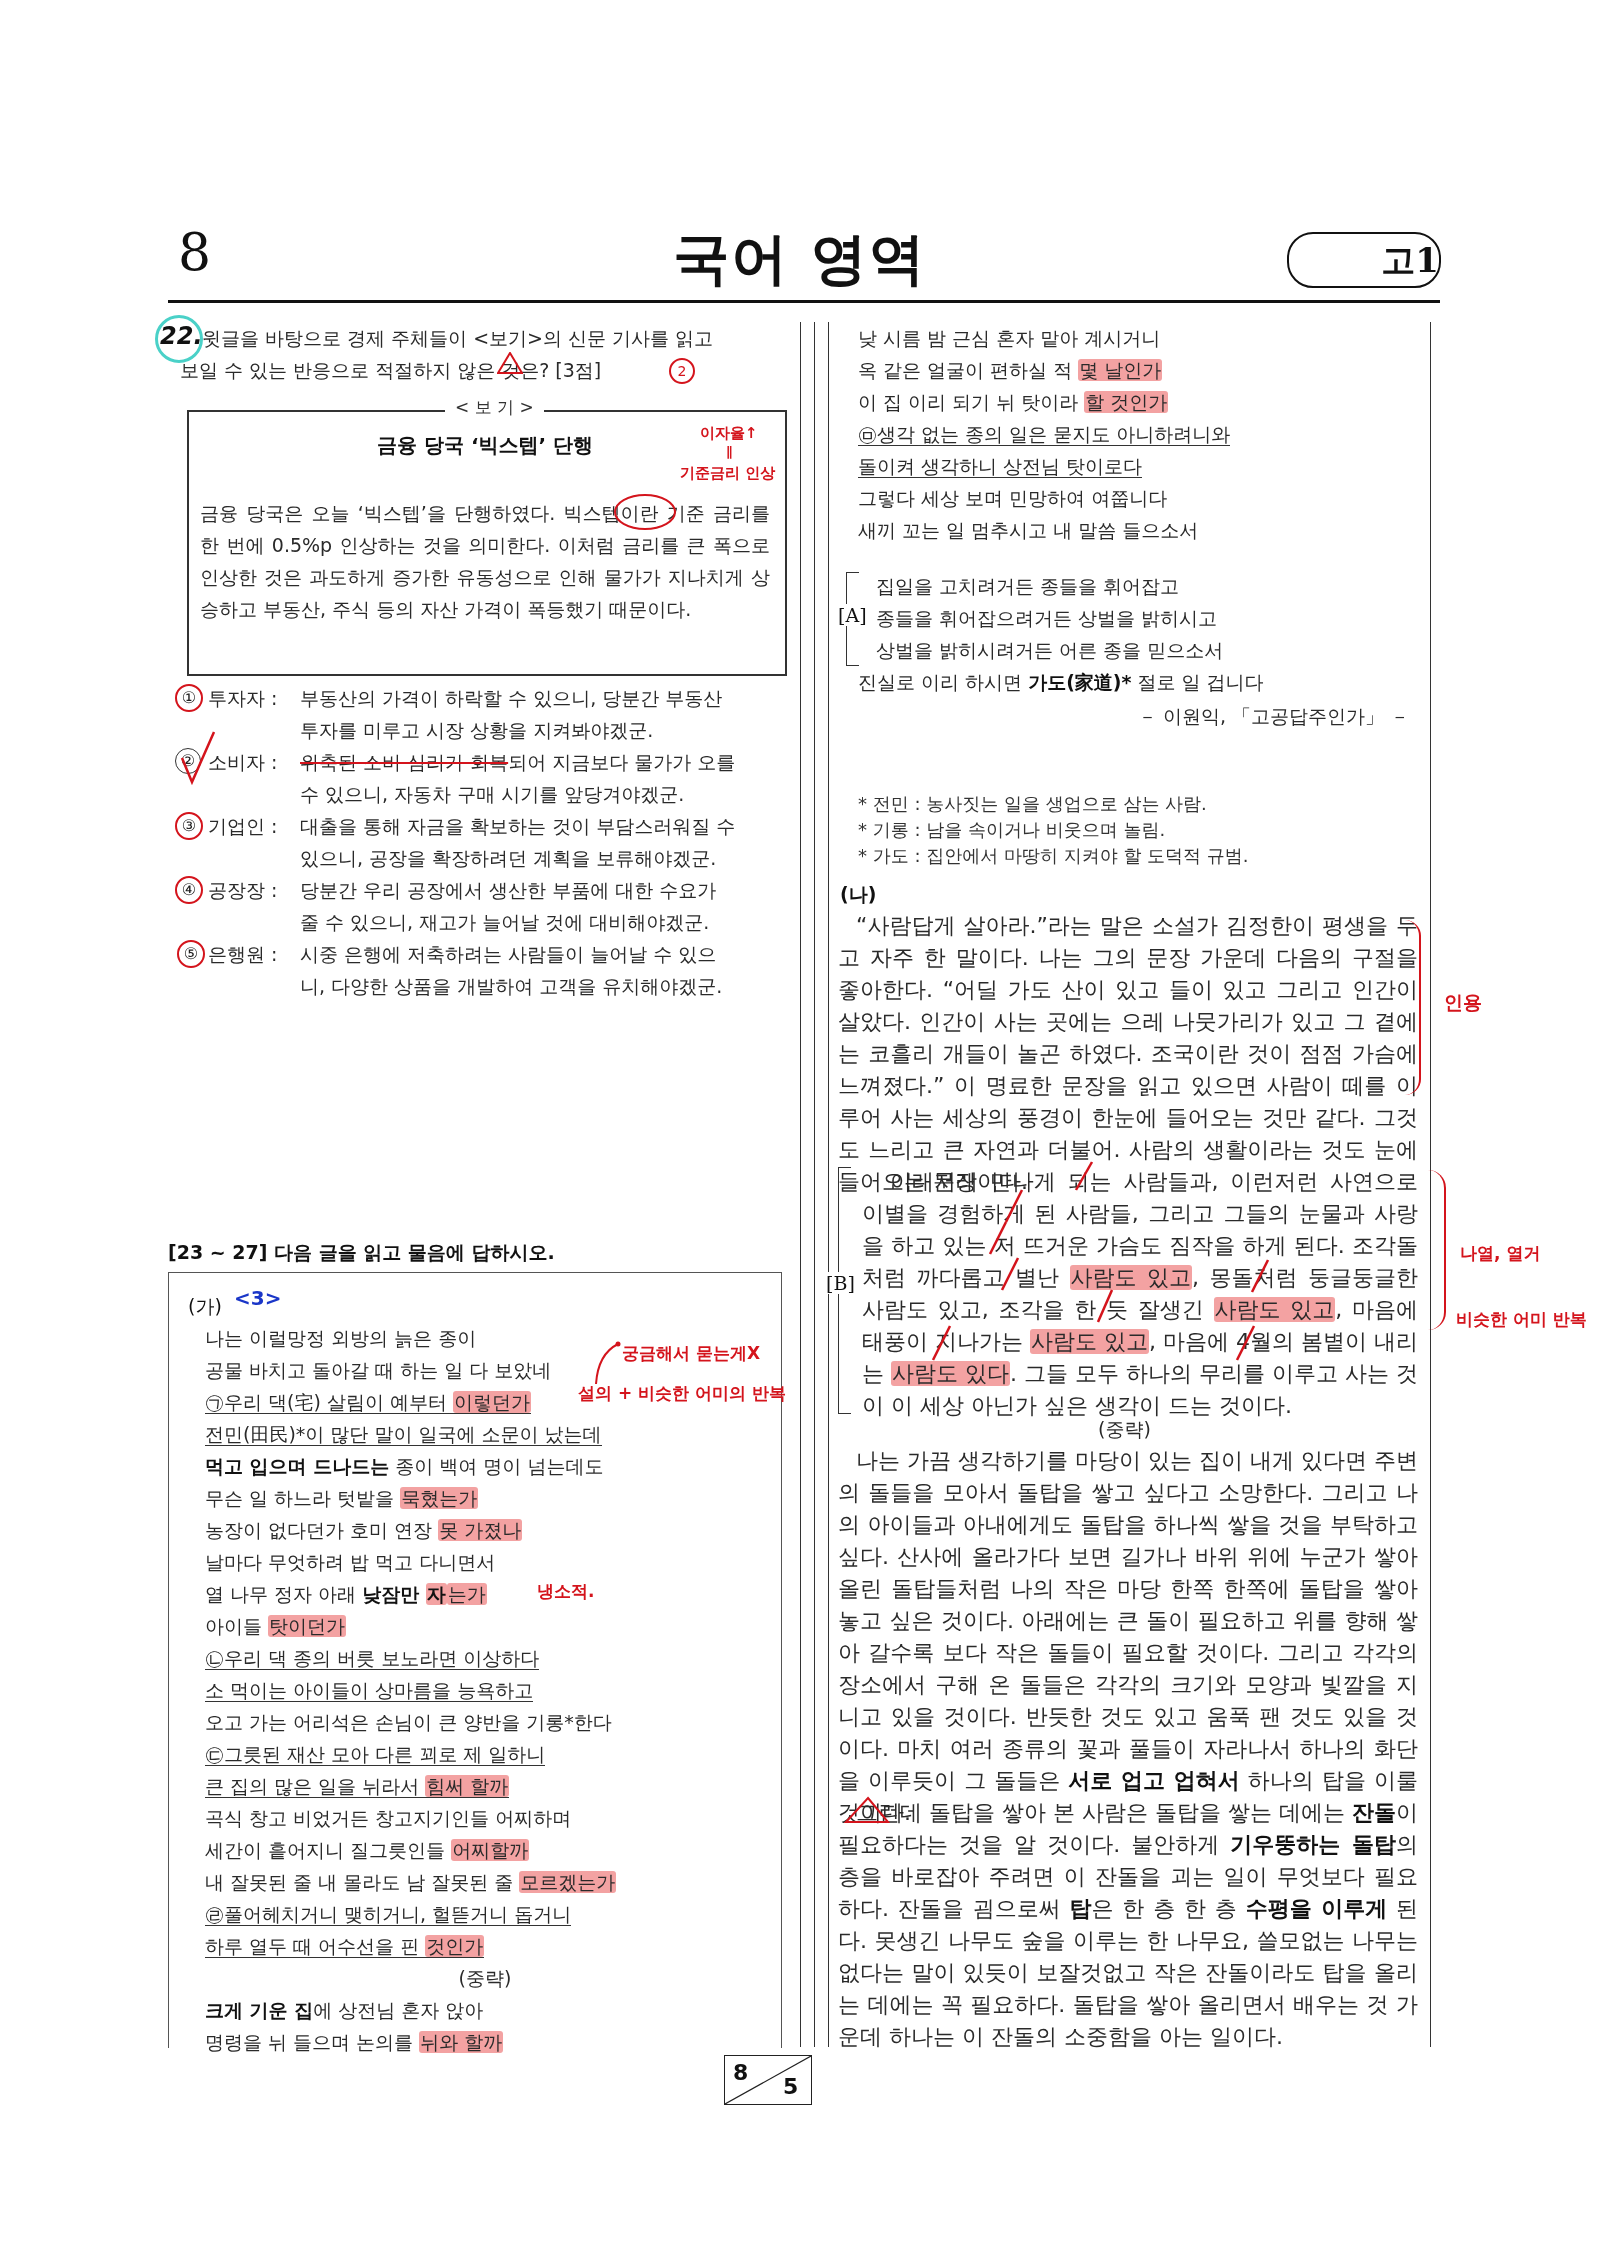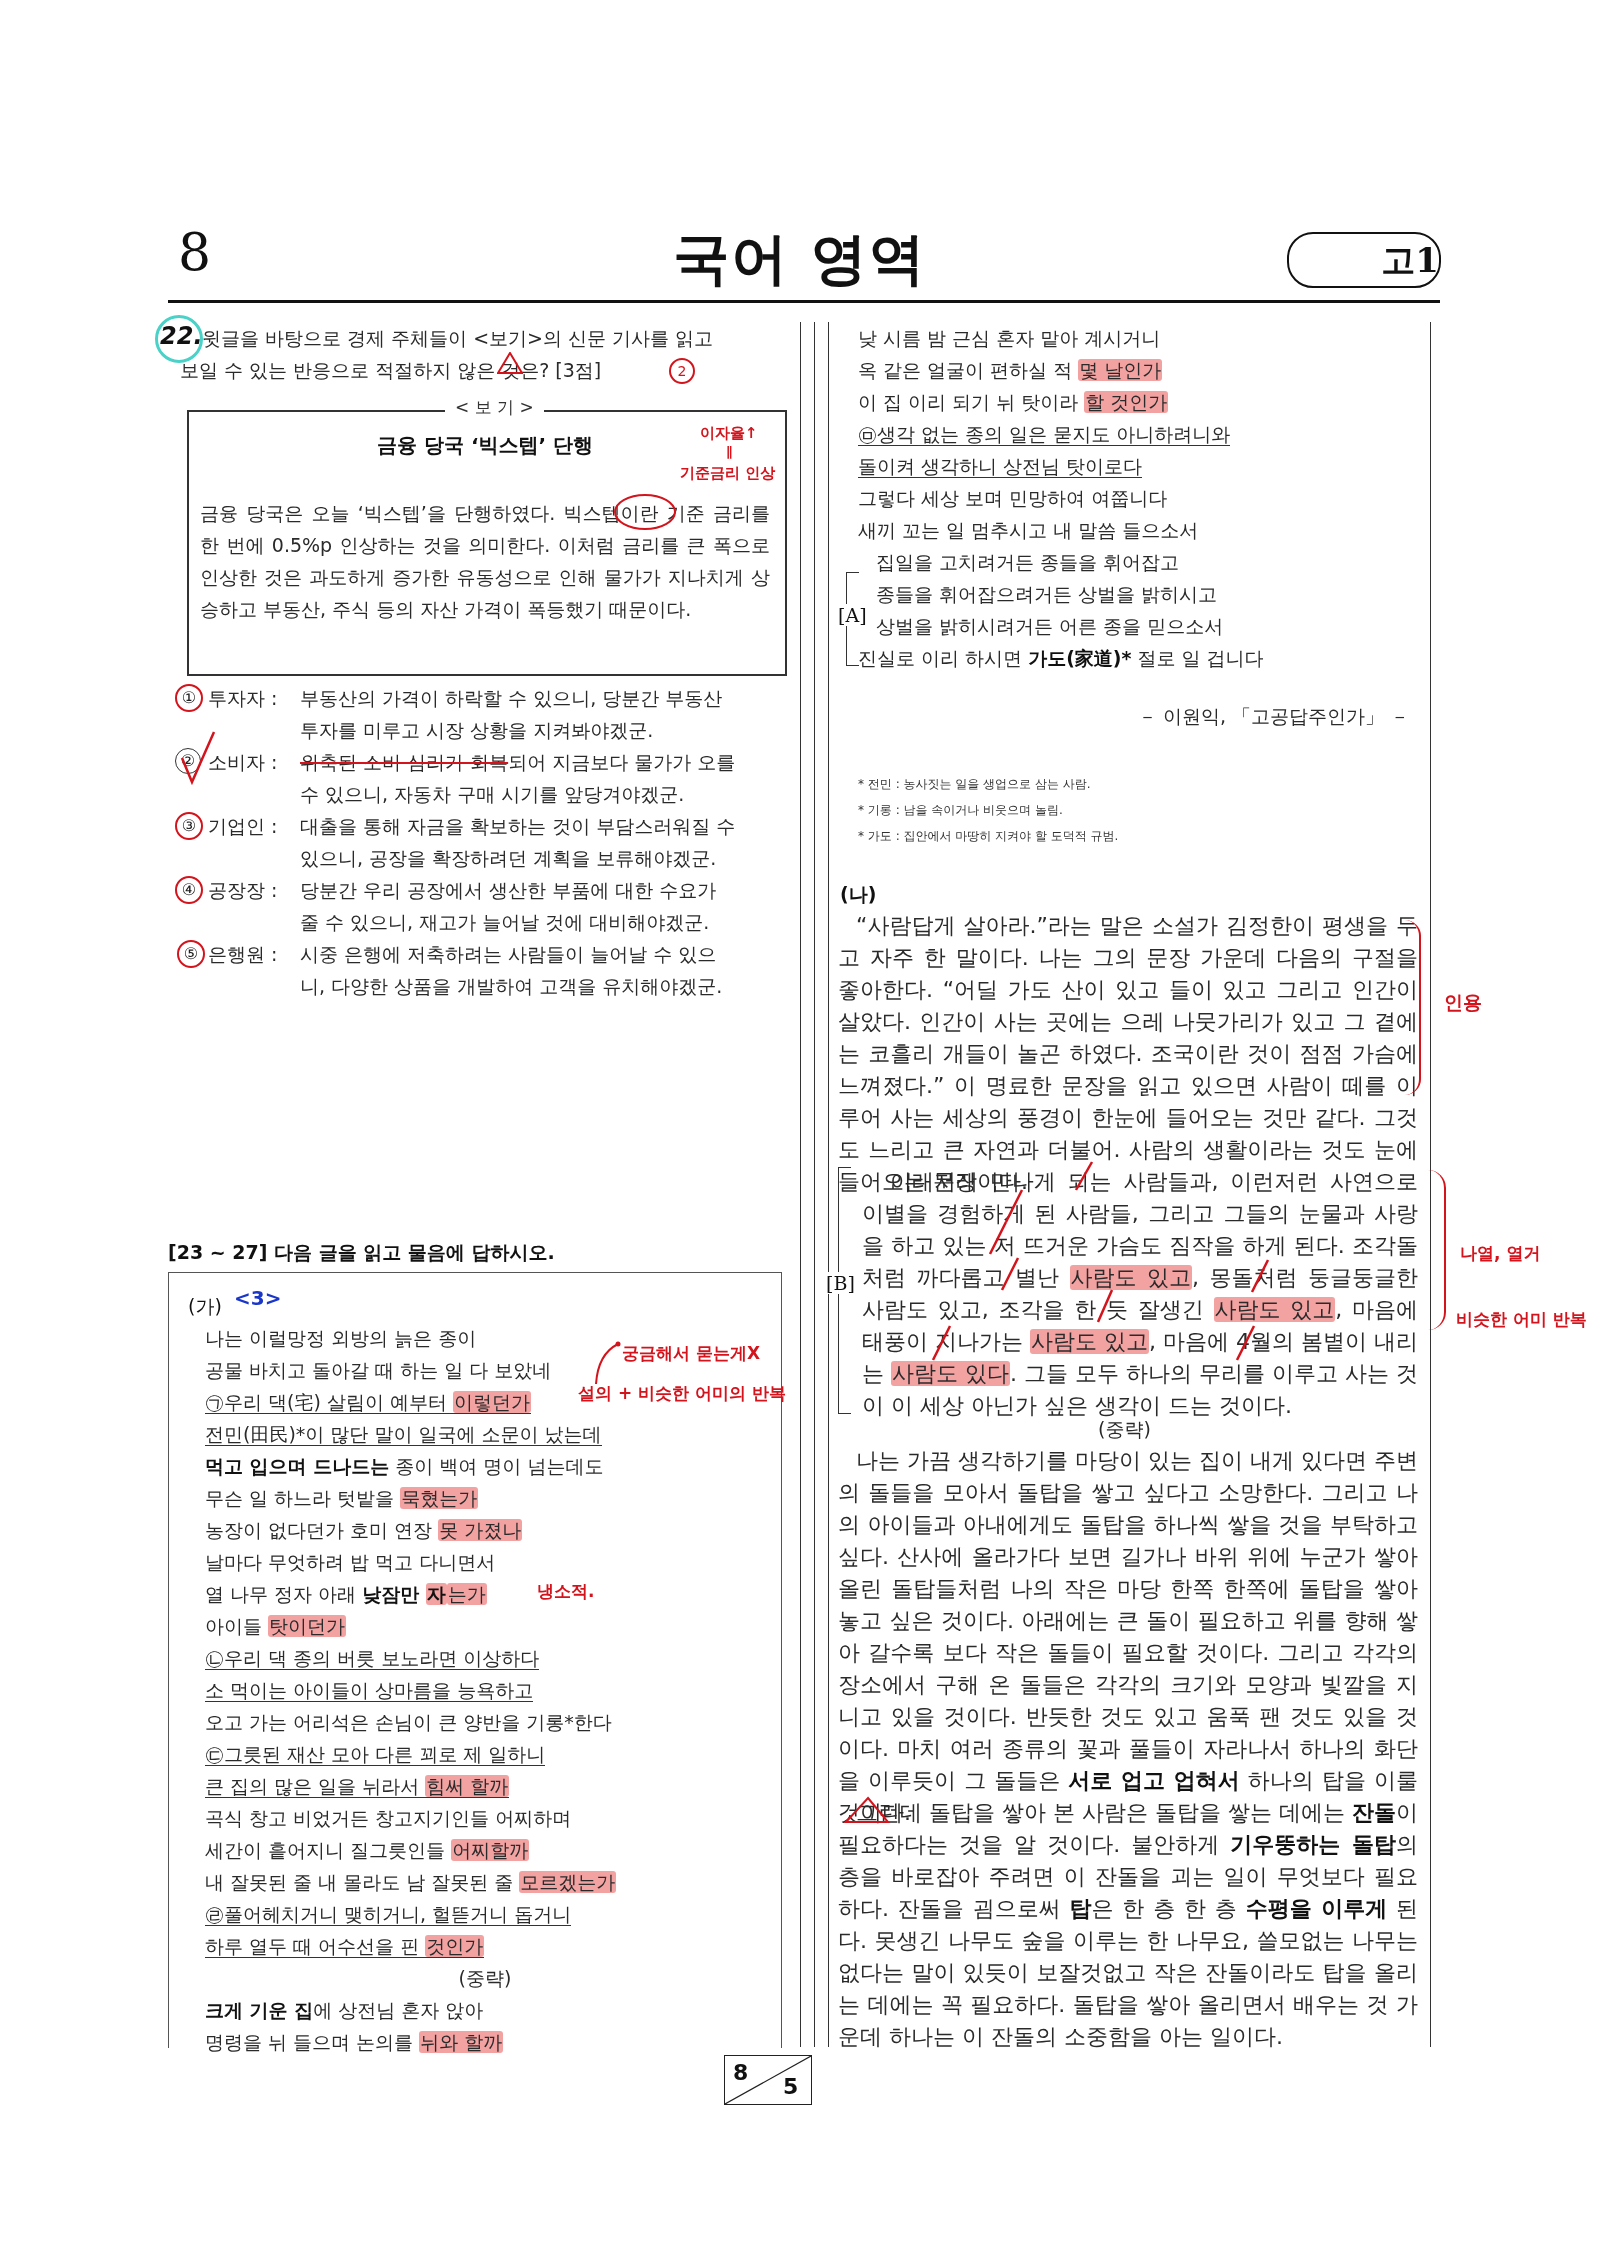--- a/index.html
+++ b/index.html
@@ -29,21 +29,21 @@
   .hw-blue { color:#1a36c8; }
   .opt-num { width:24px; height:24px; border:1.5px solid #333; border-radius:50%; text-align:center; line-height:24px; font-size:16px; font-family:"DejaVu Serif", serif; }
   .opt-ring { border:2px solid #d4141c; border-radius:50%; }
   .strike { text-decoration:line-through; text-decoration-color:#d4141c; text-decoration-thickness:2px; }
   .section-head { left:168px; top:1240px; font-size:19px; font-weight:bold; color:#111; }
   .passage-box-ga { left:168px; top:1272px; width:612px; height:775px; border:1px solid #555; border-bottom:none; }
   .hl { background:#f3a2a2; border-radius:3px; padding:0 1px; }
   .ul { border-bottom:1.5px solid #333; }
   .b { font-weight:bold; color:#111; }
   .para { font-size:22px; line-height:32px; color:#2a2a2a; text-align:justify; white-space:normal; }
-  .fn { font-size:12px; line-height:24px; color:#333; white-space:nowrap; }
+  .fn { font-size:18px; line-height:24px; color:#333; white-space:nowrap;margin-top:20px; }
   .bracket-a { left:846px; top:572px; width:12px; height:92px; border:1.5px solid #333; border-right:none; }
   .bracket-b { left:838px; top:1167px; width:12px; height:245px; border:1.5px solid #333; border-right:none; }
   .bracket-label { font-family:"DejaVu Serif", serif; font-size:19px; background:#fff; color:#111; }
   .red-paren { border:2.5px solid #d4141c; border-left:none; border-top:none; border-bottom:none; border-radius:0 40px 40px 0; }
   .pager { left:724px; top:2055px; width:86px; height:48px; border:1.5px solid #222; }
   .pager-a { left:733px; top:2060px; font-size:22px; font-weight:bold; color:#111; }
   .pager-b { left:783px; top:2074px; font-size:22px; font-weight:bold; color:#111; }
 </style>
 </head>
 <body>
@@ -164,21 +164,21 @@
 <div class="abs hw" style="left:537px; top:1580px;">냉소적.</div>
 
 <div id="ga-cont-lines" class="abs" style="left:858px; top:322px; width:560px;">
     <div class="txt" style="height: 32px;"><span><span>낮 시름 밤 근심 혼자 맡아 계시거니</span></span></div>
     <div class="txt" style="height: 32px;"><span><span>옥 같은 얼굴이 편하실 적 </span><span class="hl">몇 날인가</span></span></div>
     <div class="txt" style="height: 32px;"><span><span>이 집 이리 되기 뉘 탓이라 </span><span class="hl">할 것인가</span></span></div>
     <div class="txt" style="height: 32px;"><span class="ul"><span>㉤</span><span>생각 없는 종의 일은 묻지도 아니하려니와</span></span></div>
     <div class="txt" style="height: 32px;"><span class="ul"><span>돌이켜 생각하니 상전님 탓이로다</span></span></div>
     <div class="txt" style="height: 32px;"><span><span>그렇다 세상 보며 민망하여 여쭙니다</span></span></div>
     <div class="txt" style="height: 32px;"><span><span>새끼 꼬는 일 멈추시고 내 말씀 들으소서</span></span></div>
-    <div class="txt" style="height: 32px; padding-left: 18px;"><span><span>집일을 고치려거든 종들을 휘어잡고</span></span></div>
+    <div class="txt" style="height: 32px; padding-left: 18px; margin-top: 24px;"><span><span>집일을 고치려거든 종들을 휘어잡고</span></span></div>
     <div class="txt" style="height: 32px; padding-left: 18px;"><span><span>종들을 휘어잡으려거든 상벌을 밝히시고</span></span></div>
     <div class="txt" style="height: 32px; padding-left: 18px;"><span><span>상벌을 밝히시려거든 어른 종을 믿으소서</span></span></div>
     <div class="txt" style="height: 32px;"><span><span>진실로 이리 하시면 </span><span class="b">가도(家道)*</span><span> 절로 일 겁니다</span></span></div>
   </div>
 <div class="abs bracket-a"></div>
 <div class="abs bracket-label" style="left:838px; top:604px;">[A]</div>
 <div class="abs txt" style="left:1138px; top:700px;">－ 이원익, 「고공답주인가」 －</div>
 <div class="abs fn" style="left:858px; top:772px;">* 전민 : 농사짓는 일을 생업으로 삼는 사람.</div>
 <div class="abs fn" style="left:858px; top:798px;">* 기롱 : 남을 속이거나 비웃으며 놀림.</div>
 <div class="abs fn" style="left:858px; top:824px;">* 가도 : 집안에서 마땅히 지켜야 할 도덕적 규범.</div>

